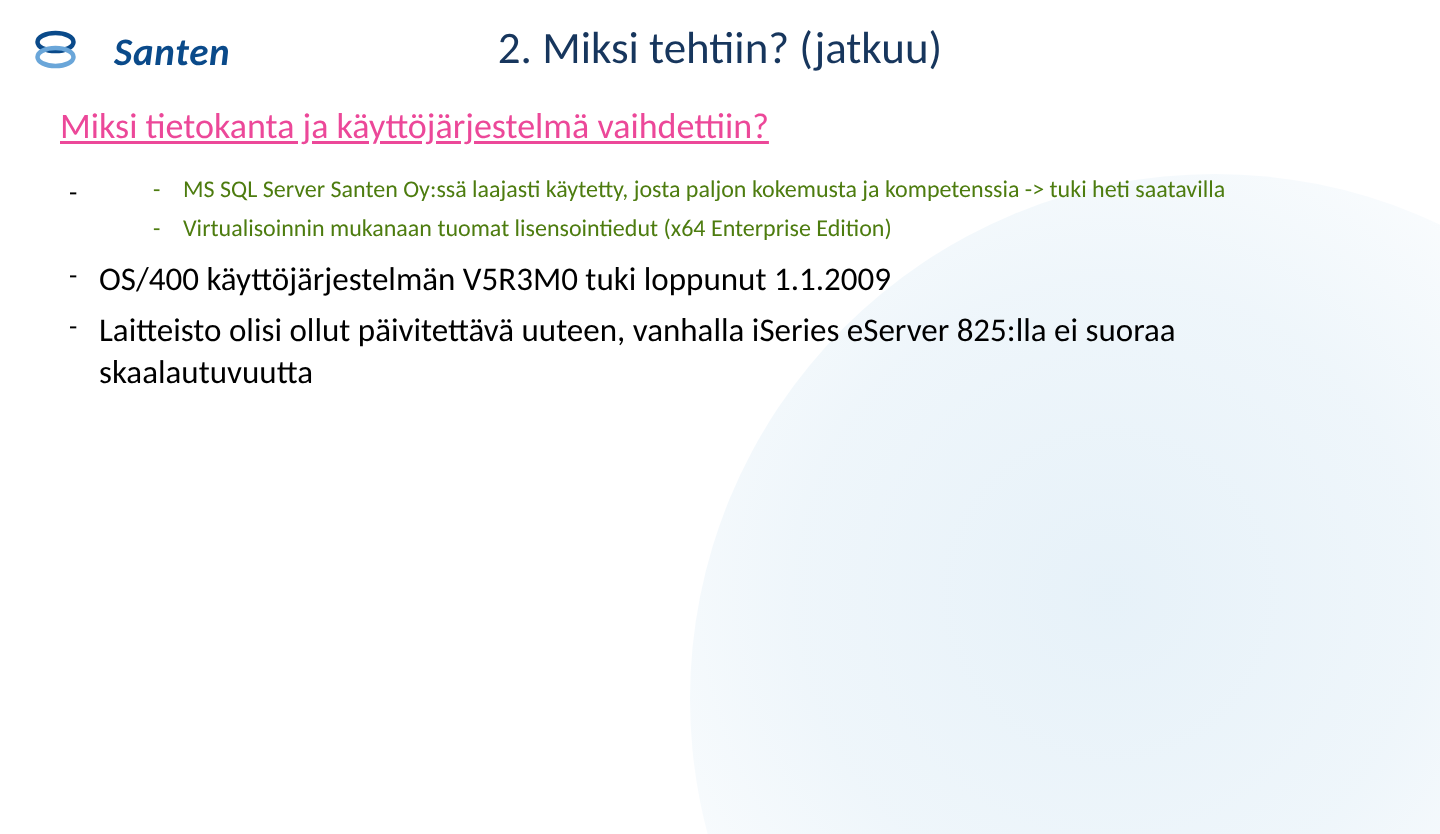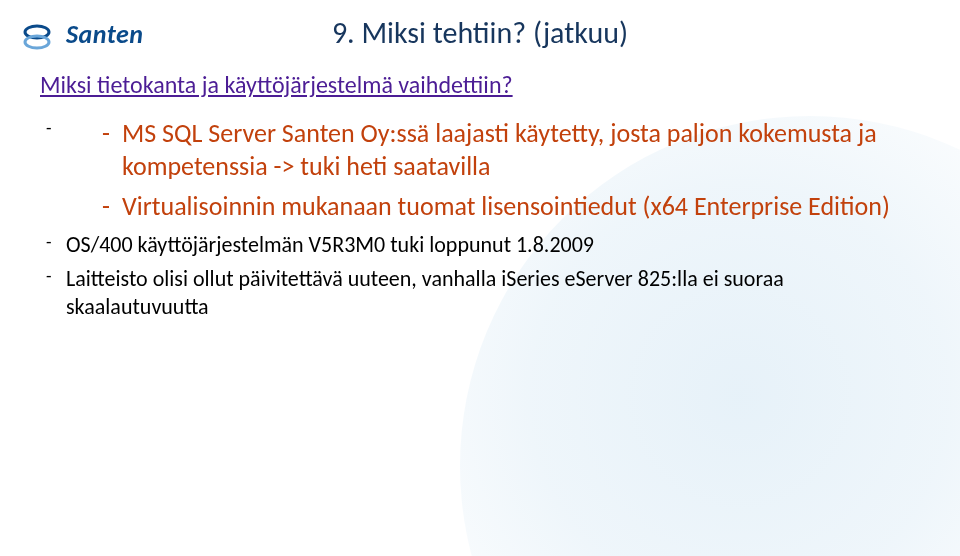--- a/index.html
+++ b/index.html
@@ -22,22 +22,22 @@
       rgba(120,180,220,0.12) 35%,
       rgba(120,180,220,0.05) 55%,
       rgba(255,255,255,0) 70%);
     pointer-events: none;
   }
   .logo {
     position: absolute;
     left: 22px;
     top: 18px;
     display: flex;
-    align-items: flex-end;
-    gap: 14px;
+    align-items: flex-start;
+    gap: 24px;
   }
   .logo svg { display: block; }
   .logo-text {
     font-weight: 700;
     font-style: italic;
     font-size: 26px;
     letter-spacing: 0.5px;
     color: #0a4a8a;
   }
   .title {
@@ -51,21 +51,21 @@
     font-weight: 400;
   }
   .content {
     position: absolute;
     left: 40px;
     top: 70px;
     right: 40px;
   }
   .subheading {
     font-size: 24px;
-    color: #4c1d95;
+    color: #ec4899;
     text-decoration: underline;
     margin-bottom: 18px;
     font-weight: 400;
   }
   ul.top { list-style: none; padding-left: 0; margin: 0; }
   ul.top > li {
     position: relative;
     padding-left: 26px;
     font-size: 22px;
     line-height: 1.28;
@@ -77,24 +77,24 @@
     position: absolute;
     left: 6px;
     top: 0;
     font-size: 18px;
     color: #000;
   }
   ul.sub { list-style: none; padding-left: 0; margin: 4px 0 8px 0; }
   ul.sub > li {
     position: relative;
     padding-left: 56px;
-    font-size: 26px;
+    font-size: 16px;
     line-height: 1.28;
     margin-bottom: 6px;
-    color: #c2410c;
+    color: #4d7c0f;
   }
   ul.sub > li::before {
     content: "-";
     position: absolute;
     left: 36px;
     top: 0;
   }
 </style>
 </head>
 <body>
@@ -102,36 +102,36 @@
 <div class="bg-arc"></div>
 
 <div class="logo">
   <svg width="30" height="28" viewBox="0 0 30 28">
     <ellipse cx="15" cy="10" rx="12" ry="6" fill="none" stroke="#0a4a8a" stroke-width="3"></ellipse>
     <ellipse cx="15" cy="20" rx="12" ry="6" fill="none" stroke="#6aa6d9" stroke-width="3"></ellipse>
   </svg>
   <span class="logo-text">Santen</span>
 </div>
 
-<h1 class="title">9. Miksi tehtiin? (jatkuu)</h1>
+<h1 class="title">2. Miksi tehtiin? (jatkuu)</h1>
 
 <div class="content">
   <div class="subheading">Miksi tietokanta ja käyttöjärjestelmä vaihdettiin?</div>
 
   <ul class="top">
     <li>
       <ul class="sub">
         <li>
           <span>MS SQL Server Santen Oy:ssä laajasti käytetty, josta paljon kokemusta ja kompetenssia -&gt; tuki heti saatavilla</span>
         </li>
         <li>
           <span>Virtualisoinnin mukanaan tuomat lisensointiedut (x64 Enterprise Edition)</span>
         </li>
       </ul>
     </li>
     <li>
-      <span>OS/400 käyttöjärjestelmän V5R3M0 tuki loppunut 1.8.2009</span>
+      <span>OS/400 käyttöjärjestelmän V5R3M0 tuki loppunut 1.1.2009</span>
     </li>
     <li>
       <span>Laitteisto olisi ollut päivitettävä uuteen, vanhalla iSeries eServer 825:lla ei suoraa skaalautuvuutta</span>
     </li>
   </ul>
 </div>
 
 </body></html>

